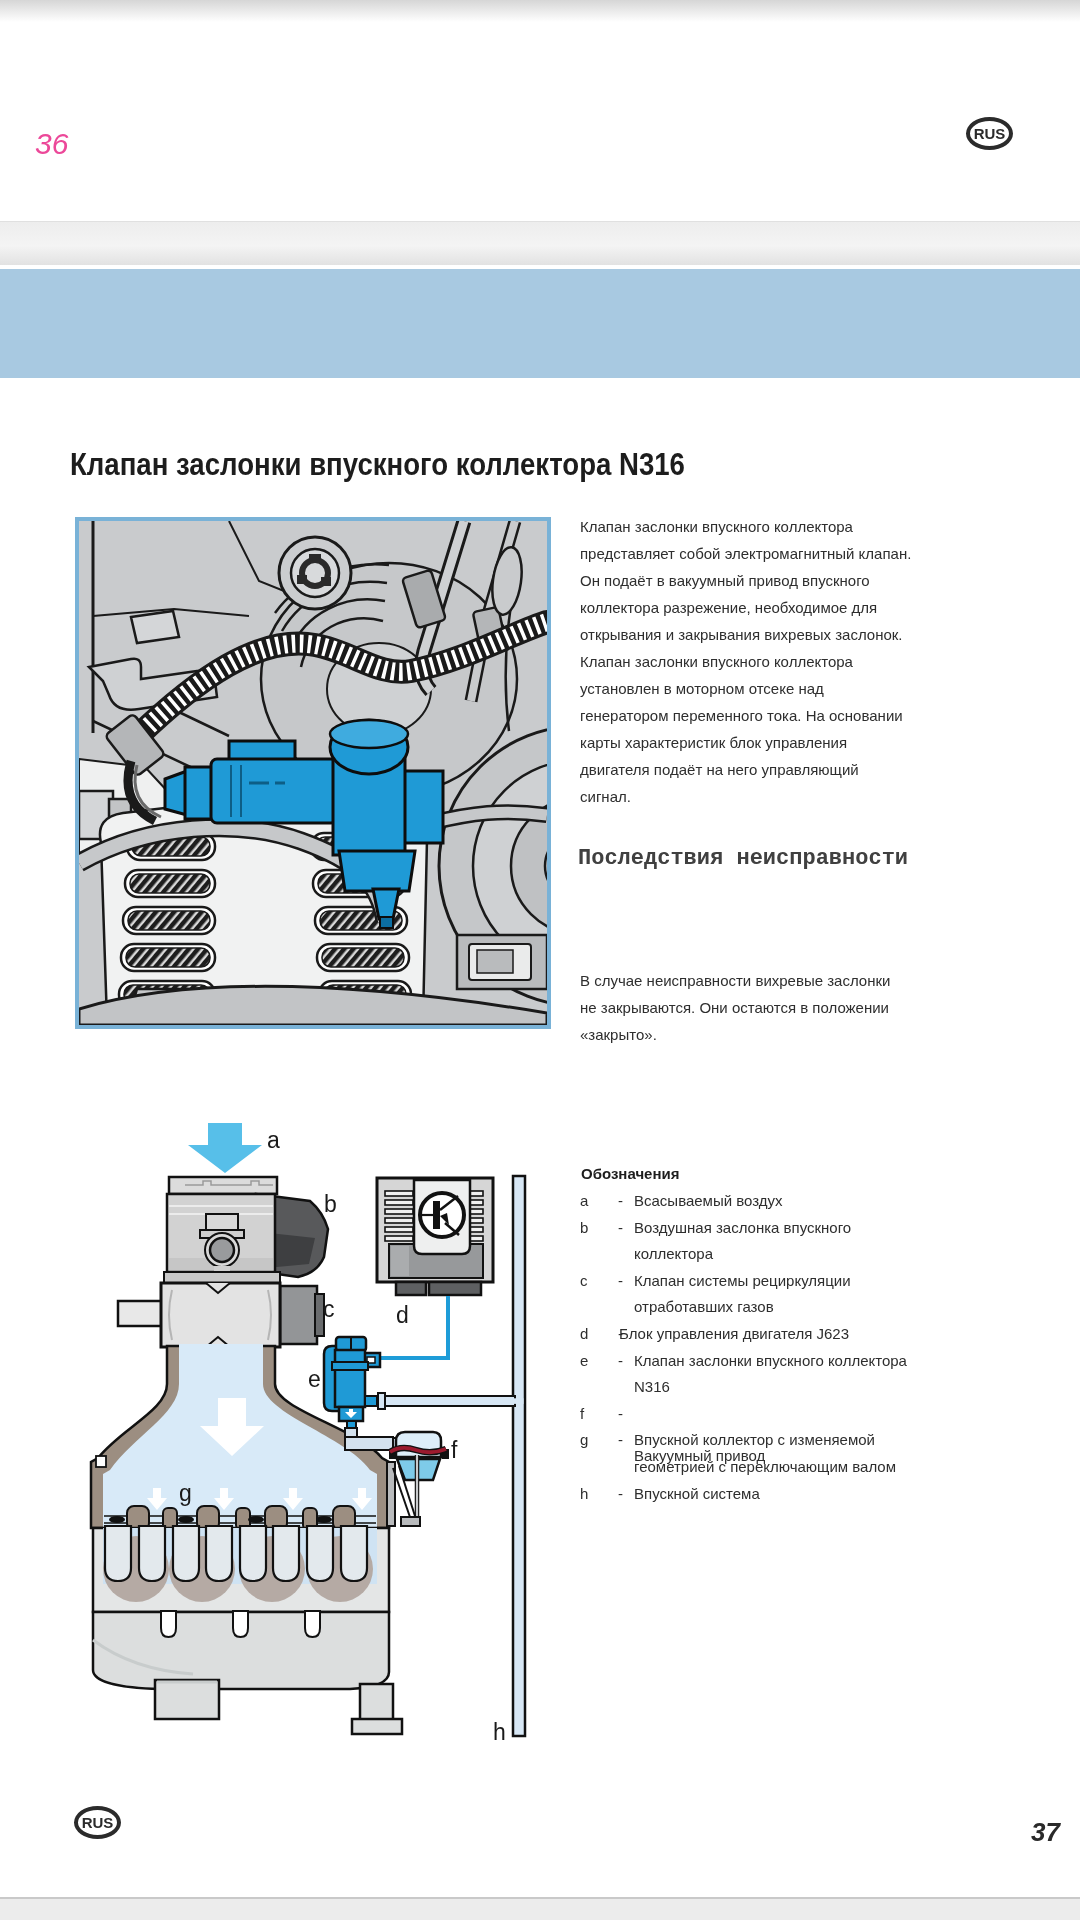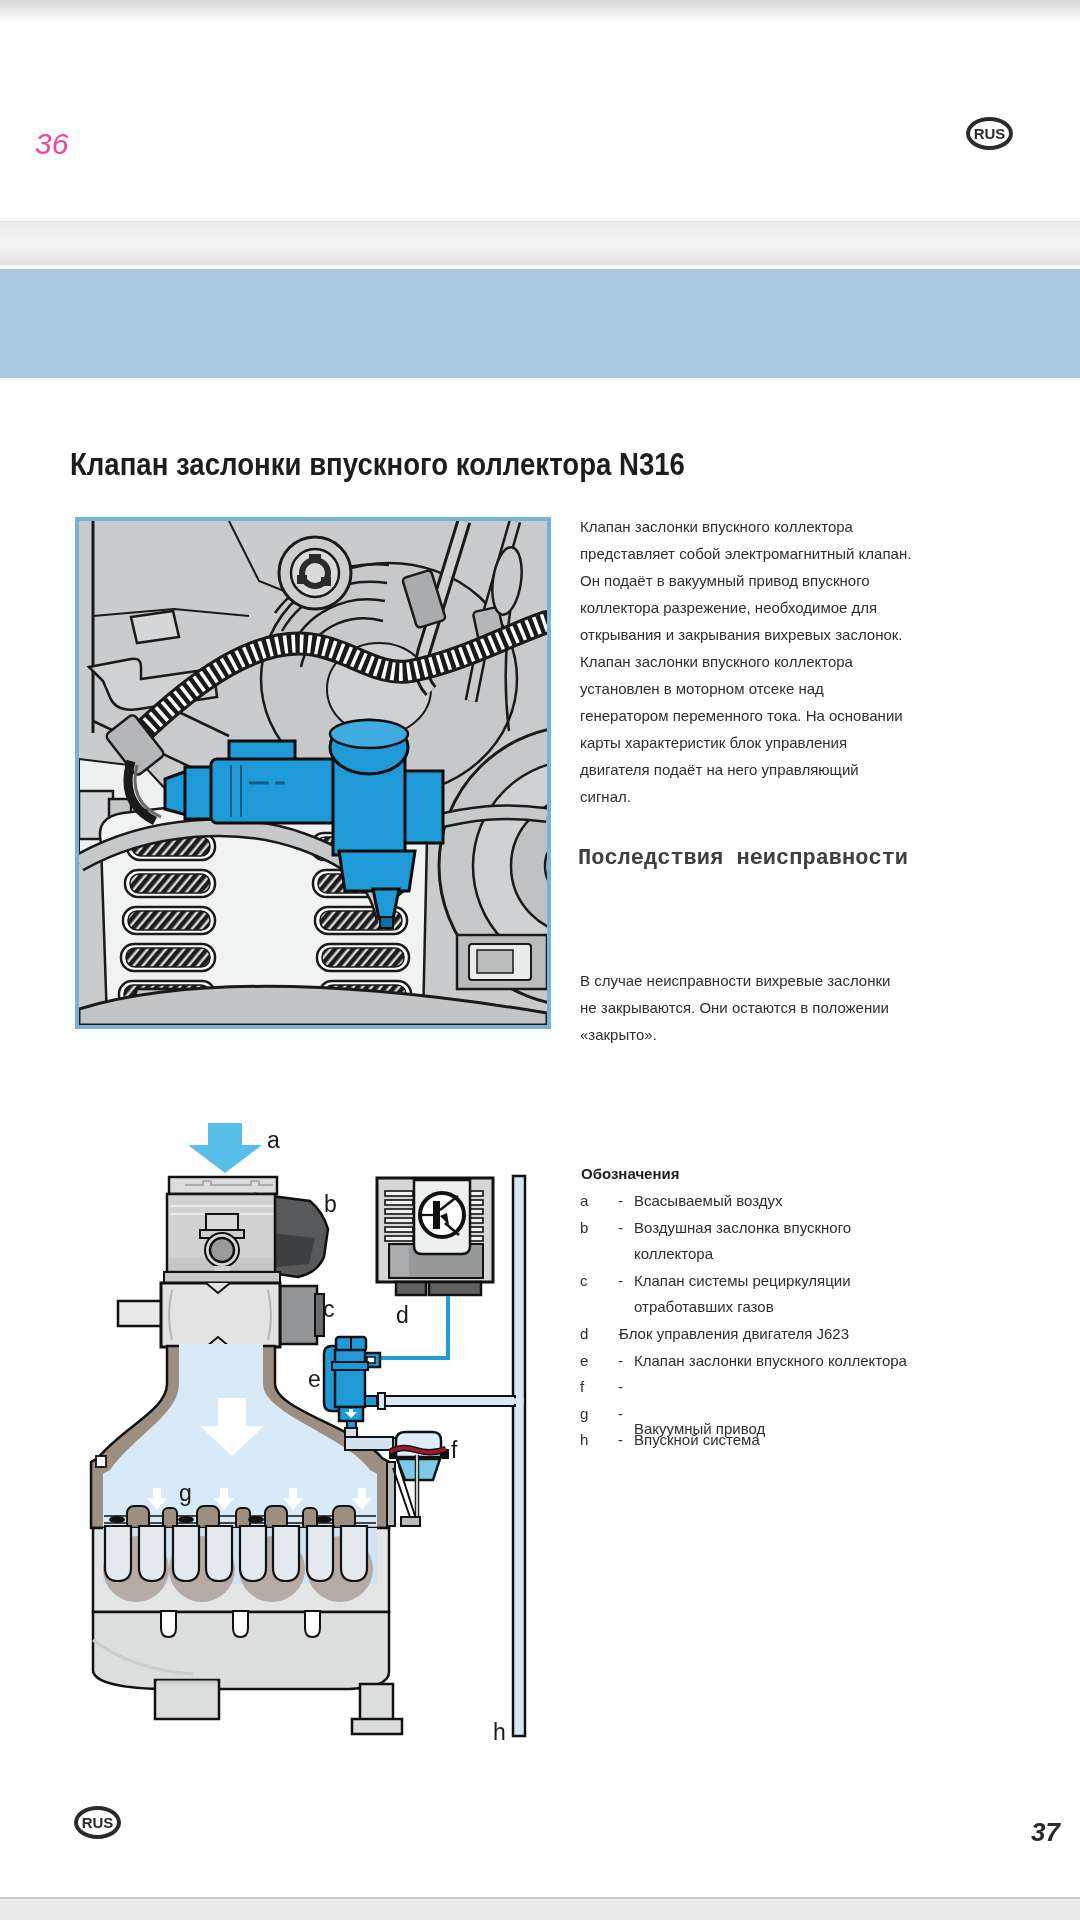--- a/index.html
+++ b/index.html
@@ -382,22 +382,24 @@
 <div class="abs txt" style="left:581px;top:1160px;font-weight:bold;color:#1d1d1d;">Обозначения</div>
 
 <div class="abs txt" style="left:580px;top:1188px;width:500px;line-height:26.6px;">
 <div style="position:relative;">a<span class="abs" style="left:38px;">-</span><span class="abs" style="left:54px;">Всасываемый воздух</span></div>
 <div style="position:relative;">b<span class="abs" style="left:38px;">-</span><span class="abs" style="left:54px;text-align:center;">Воздушная заслонка впускного</span></div>
 <div style="padding-left:54px;">коллектора</div>
 <div style="position:relative;">c<span class="abs" style="left:38px;">-</span><span class="abs" style="left:54px;">Клапан системы рециркуляции</span></div>
 <div style="padding-left:54px;">отработавших газов</div>
 <div style="position:relative;">d<span class="abs" style="left:38px;">-</span><span class="abs" style="left:39px;">Блок управления двигателя J623</span></div>
 <div style="position:relative;">e<span class="abs" style="left:38px;">-</span><span class="abs" style="left:54px;">Клапан заслонки впускного коллектора</span></div>
+<div style="padding-left:54px;">N316</div>
 <div style="position:relative;">f<span class="abs" style="left:38px;">-</span><span class="abs" style="left:54px;margin-top:42px;">Вакуумный привод</span></div>
-<div style="position:relative;">g<span class="abs" style="left:38px;">-</span></div>
+<div style="position:relative;">g<span class="abs" style="left:38px;">-</span><span class="abs" style="left:54px;">Впускной коллектор с изменяемой</span></div>
+<div style="padding-left:54px;">геометрией с переключающим валом</div>
 <div style="position:relative;">h<span class="abs" style="left:38px;">-</span><span class="abs" style="left:54px;">Впускной система</span></div>
 </div>
 
 <div class="abs" style="left:74px;top:1806px;width:39px;height:25px;border:4px solid #2b2b2b;border-radius:50%;text-align:center;">
   <span style="font-size:15px;font-weight:bold;color:#2b2b2b;line-height:25px;">RUS</span>
 </div>
 
 <div class="abs" style="left:1031px;top:1817px;font-size:26px;font-style:italic;color:#2a2a2a;font-weight:bold;">37</div>
 
 <div class="abs" style="left:0;top:1897px;width:1080px;height:23px;background:#ececec;border-top:2px solid #c9c9c9;"></div>

